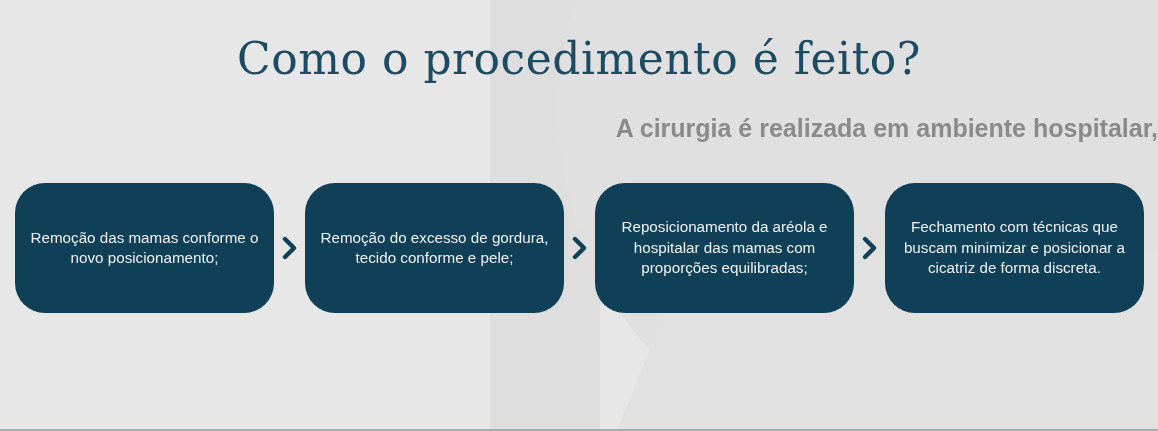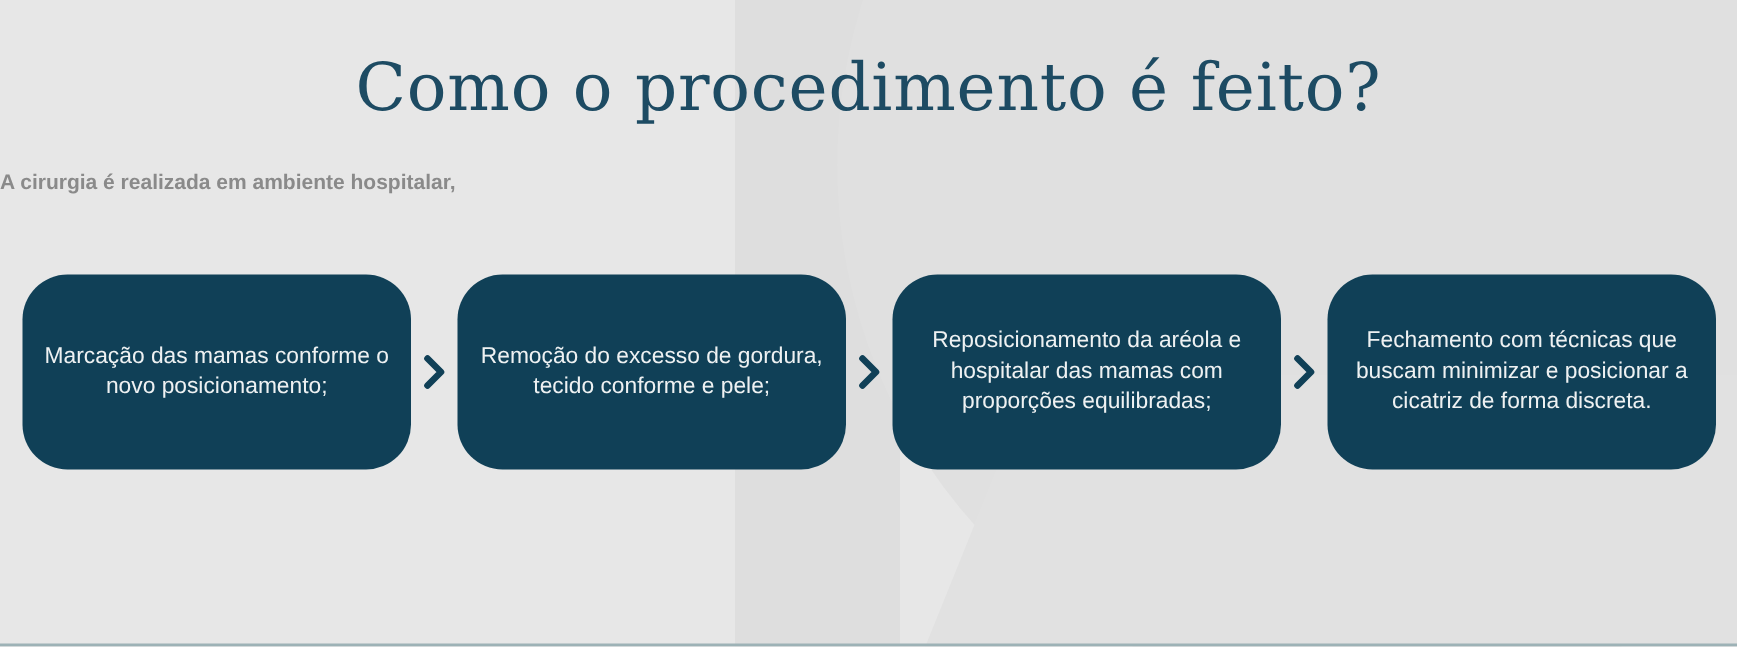--- a/index.html
+++ b/index.html
@@ -94,23 +94,23 @@
     color: #1d4b63;
     line-height: 1.05;
     white-space: nowrap;
   }
 
   .subtitle {
     position: absolute;
     left: 0;
     top: 112px;
     width: 1158px;
-    text-align: left;
+    text-align: right;
     font-family: "Liberation Sans", sans-serif;
-    font-size: 14px;
+    font-size: 25px;
     font-weight: bold;
     color: #8a8a8a;
     line-height: 1.32;
   }
   .subtitle .sub-line { display: block; }
 
   
   .steps {
     position: absolute;
     left: 15px;
@@ -170,21 +170,21 @@
 
     <div class="title">Como o procedimento é feito?</div>
 
     <div class="subtitle">
       <span class="sub-line">A cirurgia é realizada em ambiente hospitalar,</span>
     </div>
 
     <div class="steps">
 
       <div class="step-card">
-        <div class="step-text">Marcação das mamas conforme o novo posicionamento;</div>
+        <div class="step-text">Remoção das mamas conforme o novo posicionamento;</div>
       </div>
 
       <div class="chev">
         <span>
           <svg width="18" height="28" viewBox="0 0 18 28" aria-hidden="true">
             <polyline points="4,5 13,14 4,23" fill="none" stroke="#104057" stroke-width="4.4" stroke-linecap="round" stroke-linejoin="round"></polyline>
           </svg>
         </span>
       </div>
 

